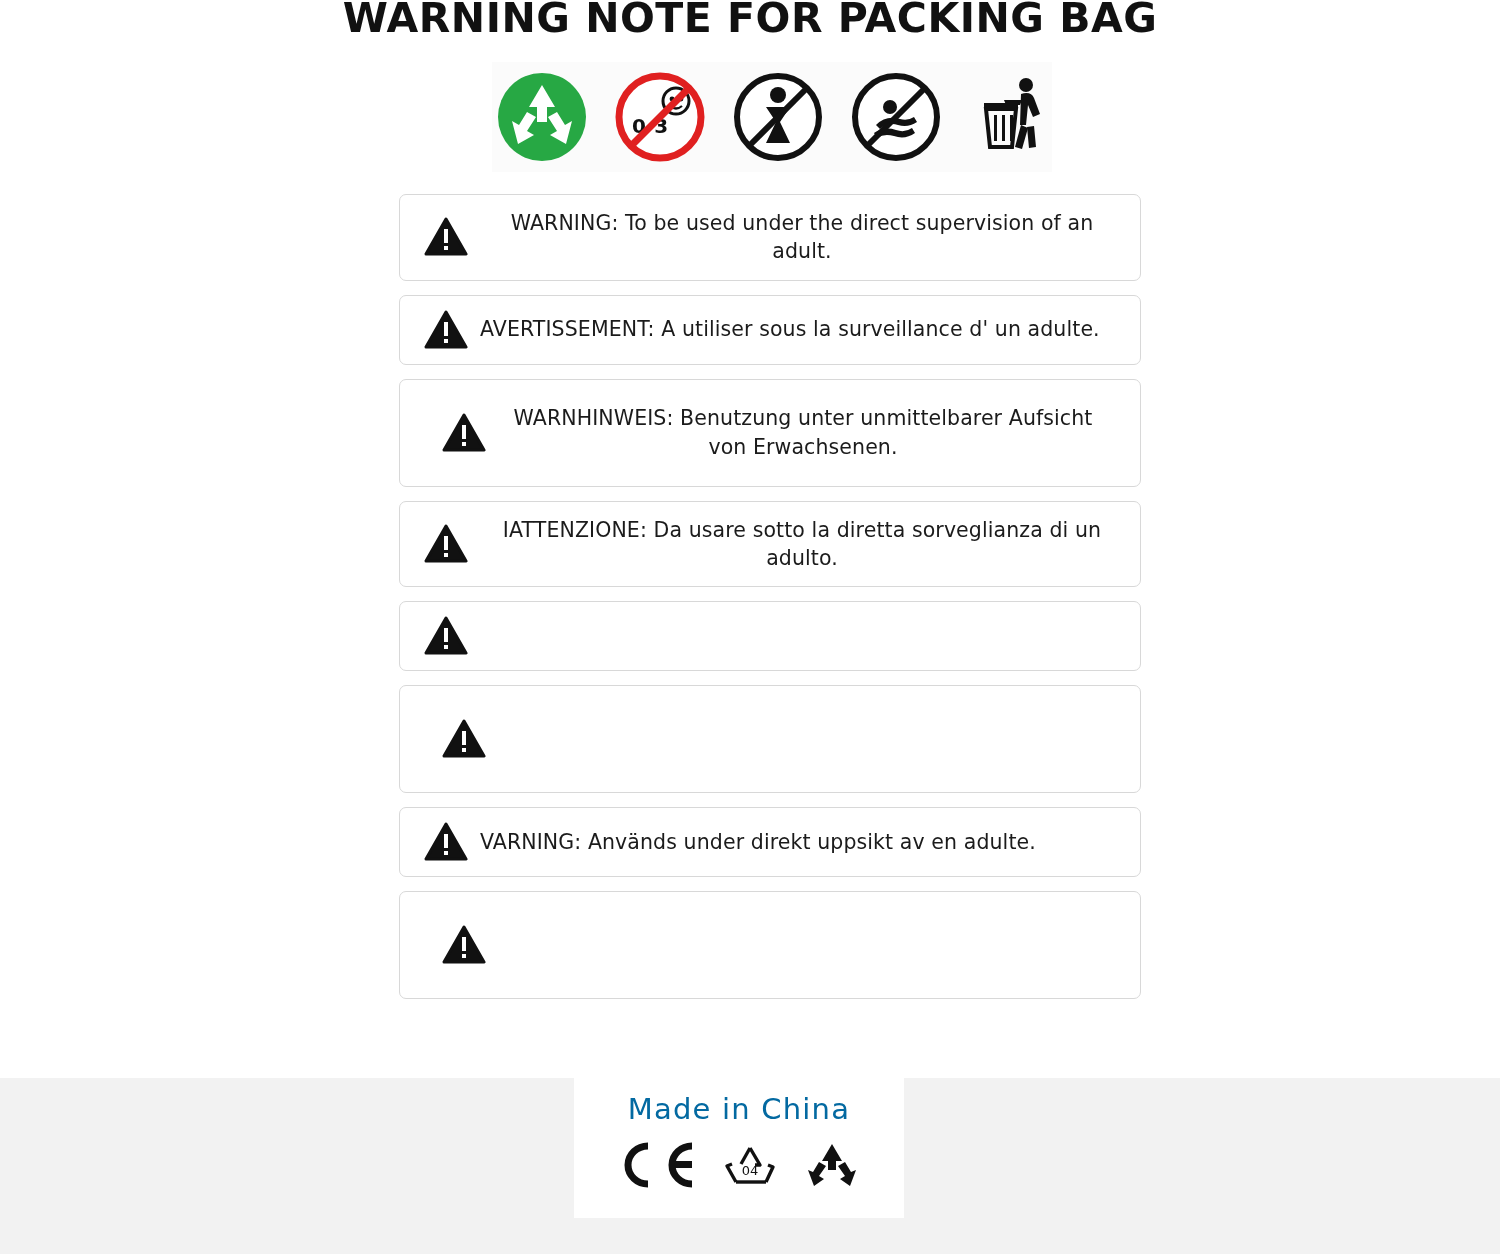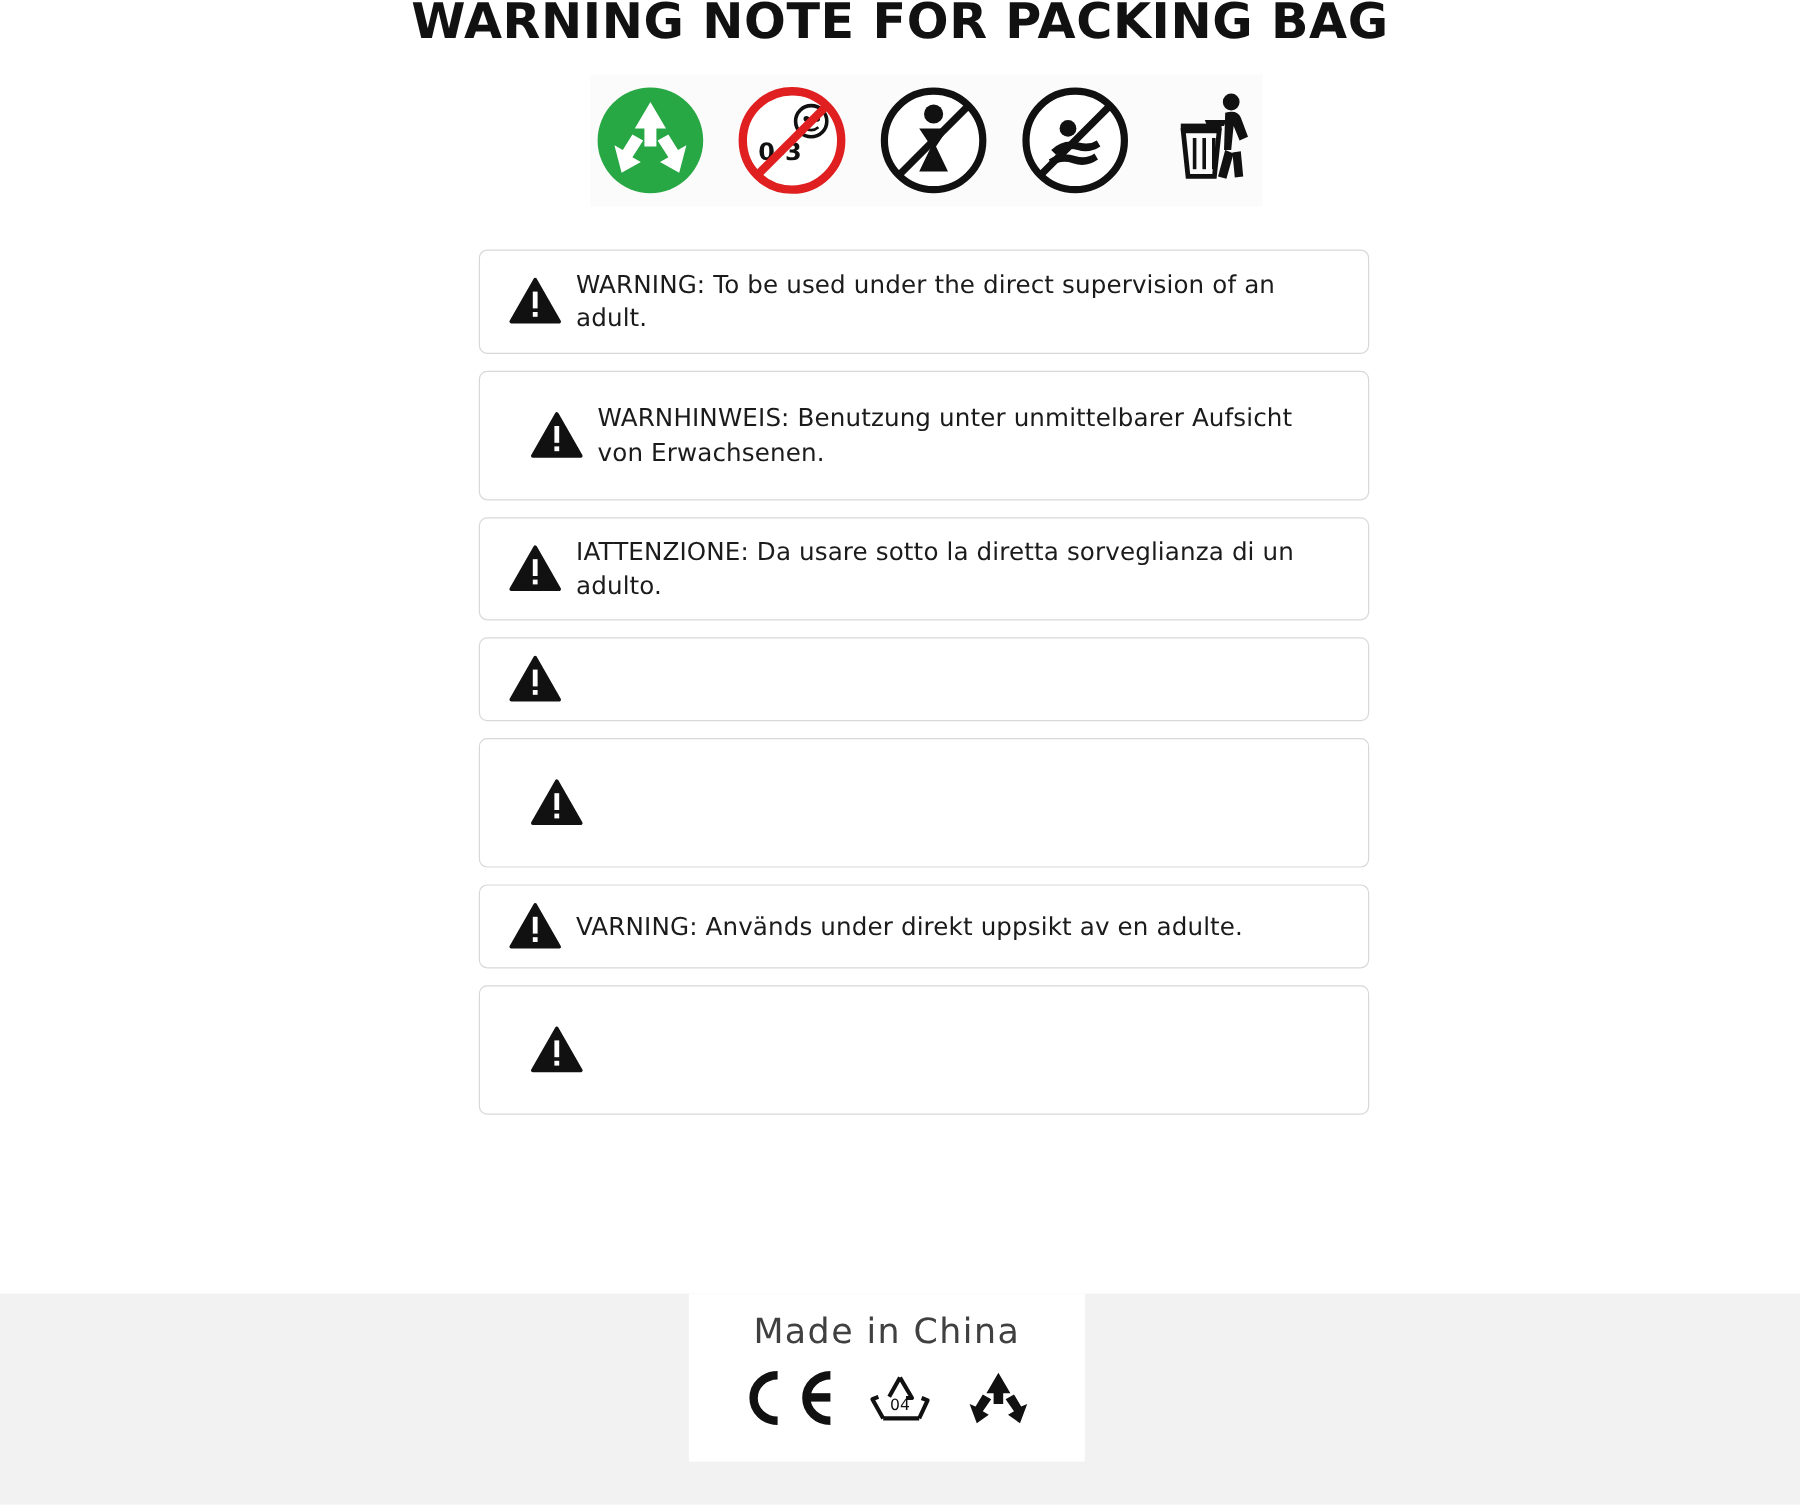--- a/index.html
+++ b/index.html
@@ -54,23 +54,24 @@
     width: 100px;
     height: 100px;
     position: relative;
     flex: 0 0 auto;
   }
   .icon-cell svg { display: block; }
 
   
   .rows {
     position: absolute;
-    top: 208px;
+    top: 194px;
     left: 399px;
     width: 742px;
+    text-align: center;
   }
   .row {
     position: relative;
     box-sizing: border-box;
     border: 1px solid #d8d8d8;
     border-radius: 7px;
     background: #ffffff;
     margin-bottom: 14px;
     padding: 14px 16px 14px 14px;
     min-height: 64px;
@@ -124,21 +125,21 @@
     align-items: center;
     justify-content: flex-start;
     padding-top: 14px;
     box-sizing: border-box;
   }
   .made-in {
     font-family: "DejaVu Sans", sans-serif;
     font-size: 29px;
     font-weight: 500;
     letter-spacing: 1.2px;
-    color: #404040;
+    color: #0369a1;
   }
   .footer-icons {
     margin-top: 14px;
     display: flex;
     align-items: flex-end;
     gap: 26px;
   }
 </style>
 </head>
 <body>
@@ -223,20 +224,31 @@
       <div class="tri">
         <svg width="44" height="40" viewBox="0 0 44 40">
           <path d="M22 2 L42 37 L2 37 Z" fill="#111111" stroke="#111111" stroke-width="3" stroke-linejoin="round"></path>
           <rect x="20" y="12" width="4" height="14" fill="#ffffff"></rect>
           <rect x="20" y="29" width="4" height="4" fill="#ffffff"></rect>
         </svg>
       </div>
       <div class="row-text">WARNING: To be used under the direct supervision of an adult.</div>
     </div>
 
+    <div class="row">
+      <div class="shade" style="width:690px;"></div>
+      <div class="tri">
+        <svg width="44" height="40" viewBox="0 0 44 40">
+          <path d="M22 2 L42 37 L2 37 Z" fill="#111111" stroke="#111111" stroke-width="3" stroke-linejoin="round"></path>
+          <rect x="20" y="12" width="4" height="14" fill="#ffffff"></rect>
+          <rect x="20" y="29" width="4" height="4" fill="#ffffff"></rect>
+        </svg>
+      </div>
+      <div class="row-text">AVERTISSEMENT: A utiliser sous la surveillance d' un adulte.</div>
+    </div>
 
     <div class="row row-h1">
       <div class="shade" style="width:680px;"></div>
       <div class="tri">
         <svg width="44" height="40" viewBox="0 0 44 40">
           <path d="M22 2 L42 37 L2 37 Z" fill="#111111" stroke="#111111" stroke-width="3" stroke-linejoin="round"></path>
           <rect x="20" y="12" width="4" height="14" fill="#ffffff"></rect>
           <rect x="20" y="29" width="4" height="4" fill="#ffffff"></rect>
         </svg>
       </div>

